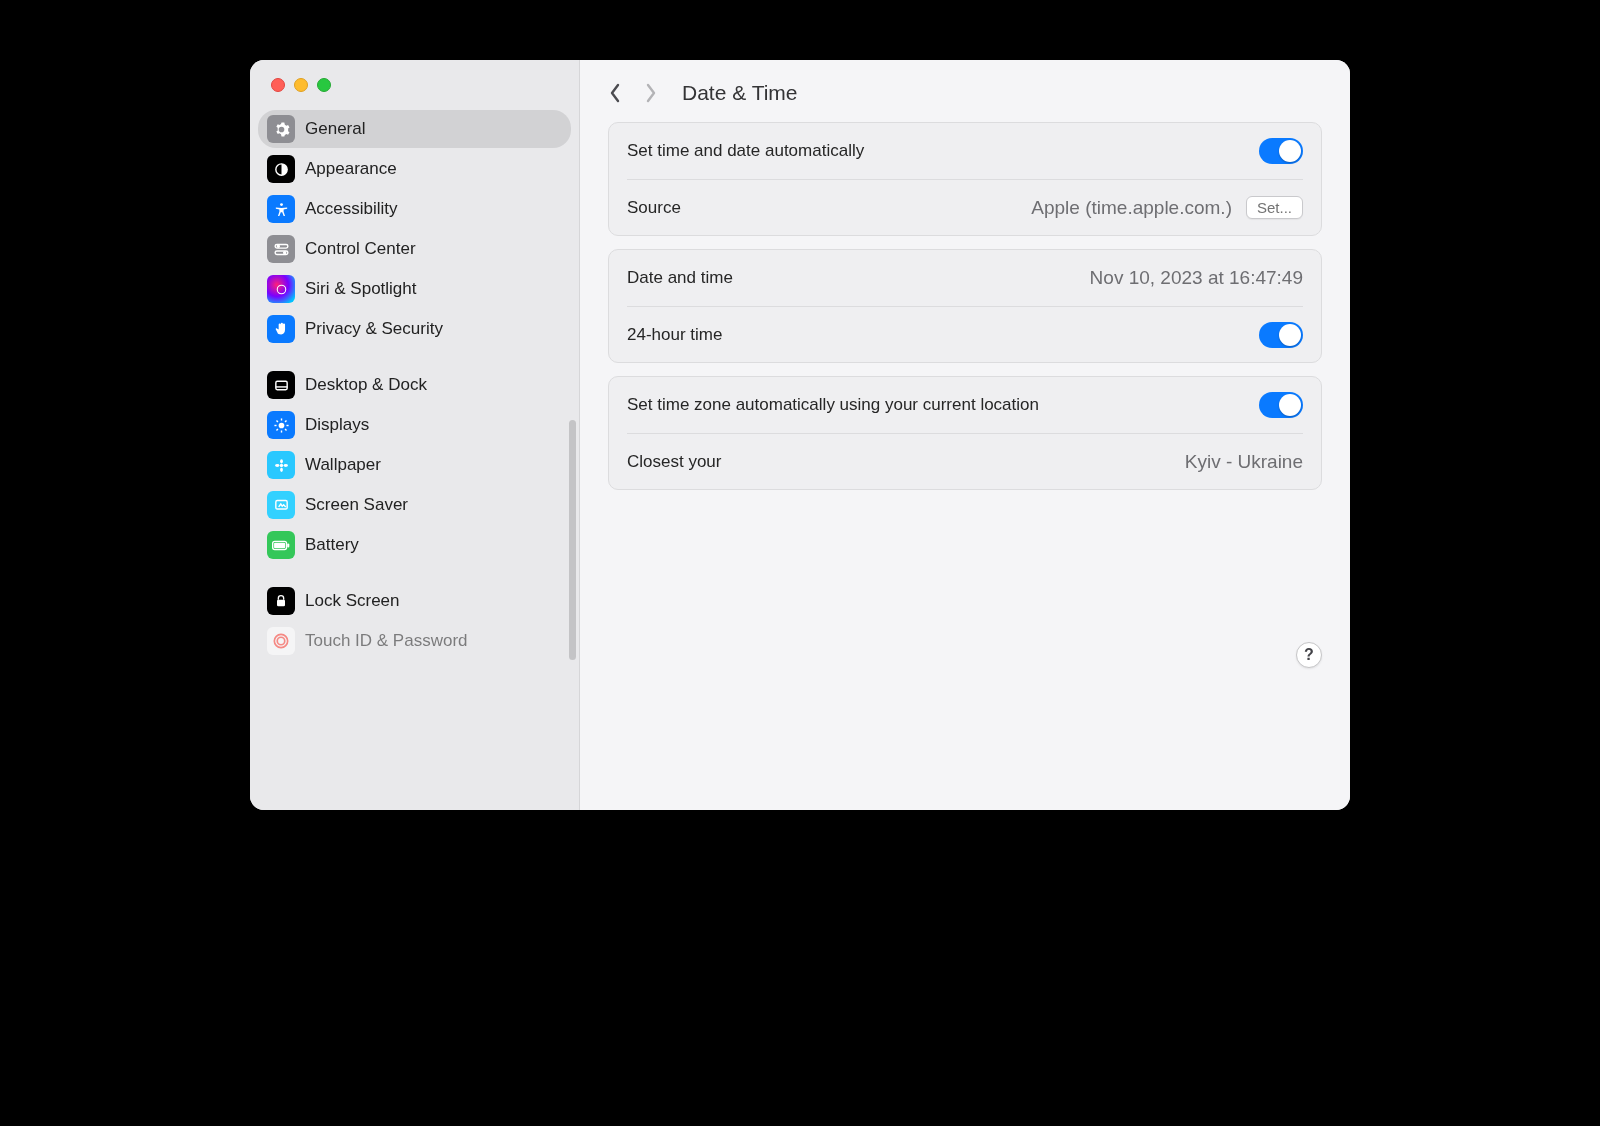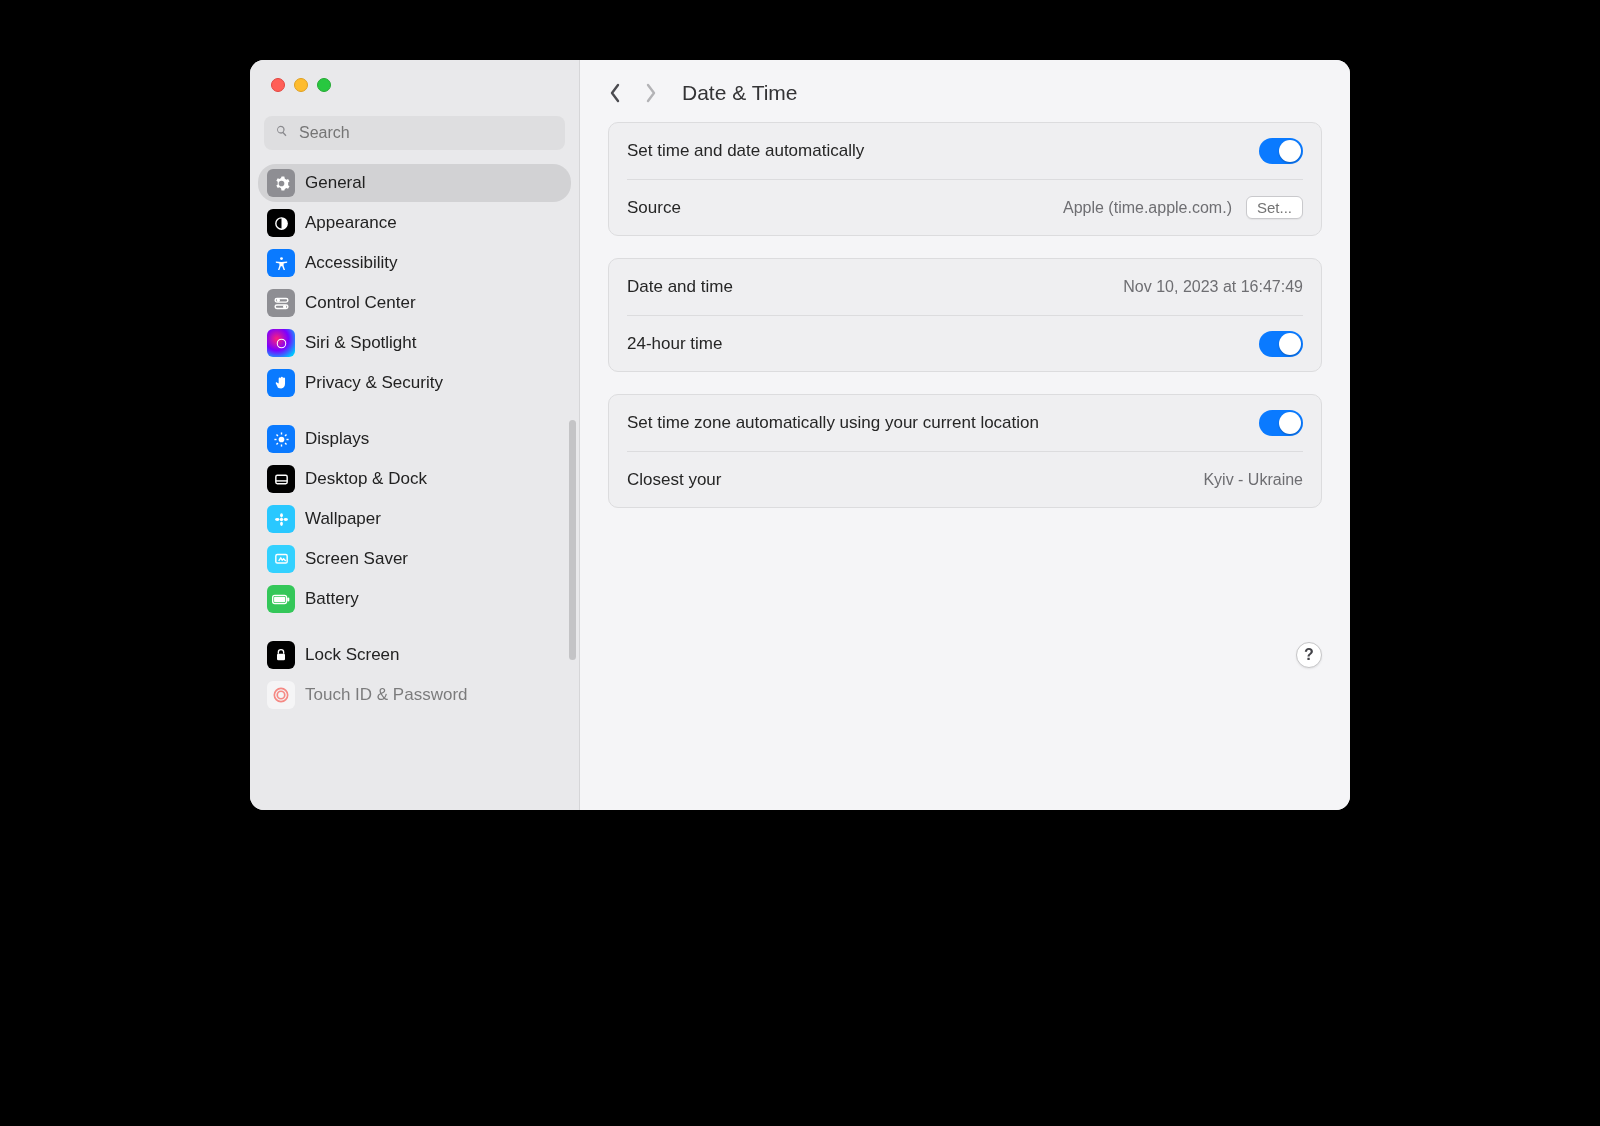--- a/index.html
+++ b/index.html
@@ -112,38 +112,38 @@
     cursor:default;
   }
   .navbtn.disabled{color:#b3b3b6;}
   .navbtn svg{width:14px;height:20px;fill:currentColor;}
   .title{
     font-size:21px; font-weight:400; color:#343436;
     margin-left:10px;
   }
   .content{
     padding:0 28px 30px 28px;
-    display:flex; flex-direction:column; gap:22px;
+    display:flex; flex-direction:column; gap:13px;
   }
   .card{
     background:#efeff1;
     border:0.5px solid #dcdcde;
     border-radius:10px;
     padding:0 18px;
   }
   .row{
     display:flex; align-items:center;
     min-height:56px;
     gap:14px;
     border-top:0.5px solid #dcdcde;
   }
   .row:first-child{border-top:none;}
   .row .label{ font-size:17px; color:#262626;}
   .row .spacer{flex:1;}
-  .row .value{font-size:16px; color:#6e6e72;margin-left:25px;}
+  .row .value{font-size:19px; color:#6e6e72;margin-left:25px;}
   .toggle{
     width:44px; height:26px; border-radius:13px;
     background:#0a7aff;
     position:relative;
     flex:0 0 44px;
   }
   .toggle::after{
     content:"";
     position:absolute; right:2px; top:2px;
     width:22px; height:22px; border-radius:50%;
@@ -192,28 +192,20 @@
 
 <div class="window">
 
   <div class="sidebar">
     <div class="traffic">
       <div class="tl red"></div>
       <div class="tl yellow"></div>
       <div class="tl green"></div>
     </div>
 
-    <div class="search-box">
-      <span>
-        <svg viewBox="0 0 24 24">
-            <path d="M10 4a6 6 0 014.47 10.03l4.25 4.25-1.44 1.44-4.25-4.25A6 6 0 1110 4zm0 2a4 4 0 100 8 4 4 0 000-8z"></path>
-          </svg>
-      </span>
-      <input placeholder="Search" style="">
-    </div>
 
     <div class="side-list">
 
       <div class="side-item active">
         <span class="icon ic-general">
           <svg width="17" height="17" viewBox="0 0 24 24" fill="#fff">
               <path d="M12 8a4 4 0 110 8 4 4 0 010-8zm9.4 4a7.9 7.9 0 00-.1-1.3l2-1.6-2-3.5-2.4 1a8 8 0 00-2.2-1.3L16 2h-4l-.7 2.3a8 8 0 00-2.2 1.3l-2.4-1-2 3.5 2 1.6A7.9 7.9 0 006.6 12c0 .44.04.87.1 1.3l-2 1.6 2 3.5 2.4-1c.66.54 1.4.98 2.2 1.3L12 22h4l.7-2.3a8 8 0 002.2-1.3l2.4 1 2-3.5-2-1.6c.06-.43.1-.86.1-1.3z"></path>
             </svg>
         </span>
         <span>General</span>
@@ -259,48 +251,48 @@
         <span class="icon ic-privacy">
           <svg width="17" height="17" viewBox="0 0 24 24" fill="#fff">
               <path d="M8 12V5a1.5 1.5 0 013 0V4a1.5 1.5 0 013 0v1a1.5 1.5 0 013 0v7c0 4-2 7-5.5 7S7 19 6 16l-2-4c-.5-1 .5-2 1.5-1.5L8 12z"></path>
             </svg>
         </span>
         <span>Privacy &amp; Security</span>
       </div>
 
       <div class="side-group-gap"></div>
 
+      <div class="side-item">
+        <span class="icon ic-desktop">
+          <svg width="17" height="17" viewBox="0 0 24 24" fill="none" stroke="#fff" stroke-width="2">
+              <rect x="4" y="6" width="16" height="12" rx="2"></rect>
+              <line x1="4" y1="14" x2="20" y2="14"></line>
+            </svg>
+        </span>
+        <span>Desktop &amp; Dock</span>
+      </div>
       <div class="side-item">
         <span class="icon ic-displays">
           <svg width="17" height="17" viewBox="0 0 24 24" fill="#fff">
               <circle cx="12" cy="12" r="4"></circle>
               <g stroke="#fff" stroke-width="2">
                 <line x1="12" y1="2" x2="12" y2="5"></line>
                 <line x1="12" y1="19" x2="12" y2="22"></line>
                 <line x1="2" y1="12" x2="5" y2="12"></line>
                 <line x1="19" y1="12" x2="22" y2="12"></line>
                 <line x1="4.9" y1="4.9" x2="7" y2="7"></line>
                 <line x1="17" y1="17" x2="19.1" y2="19.1"></line>
                 <line x1="4.9" y1="19.1" x2="7" y2="17"></line>
                 <line x1="17" y1="7" x2="19.1" y2="4.9"></line>
               </g>
             </svg>
         </span>
         <span>Displays</span>
       </div>
       <div class="side-item">
-        <span class="icon ic-desktop">
-          <svg width="17" height="17" viewBox="0 0 24 24" fill="none" stroke="#fff" stroke-width="2">
-              <rect x="4" y="6" width="16" height="12" rx="2"></rect>
-              <line x1="4" y1="14" x2="20" y2="14"></line>
-            </svg>
-        </span>
-        <span>Desktop &amp; Dock</span>
-      </div>
-      <div class="side-item">
         <span class="icon ic-wallpaper">
           <svg width="17" height="17" viewBox="0 0 24 24" fill="#fff">
               <circle cx="12" cy="12" r="2.3"></circle>
               <g>
                 <ellipse cx="12" cy="6" rx="2" ry="3"></ellipse>
                 <ellipse cx="12" cy="18" rx="2" ry="3"></ellipse>
                 <ellipse cx="6" cy="12" rx="3" ry="2"></ellipse>
                 <ellipse cx="18" cy="12" rx="3" ry="2"></ellipse>
               </g>
             </svg>

